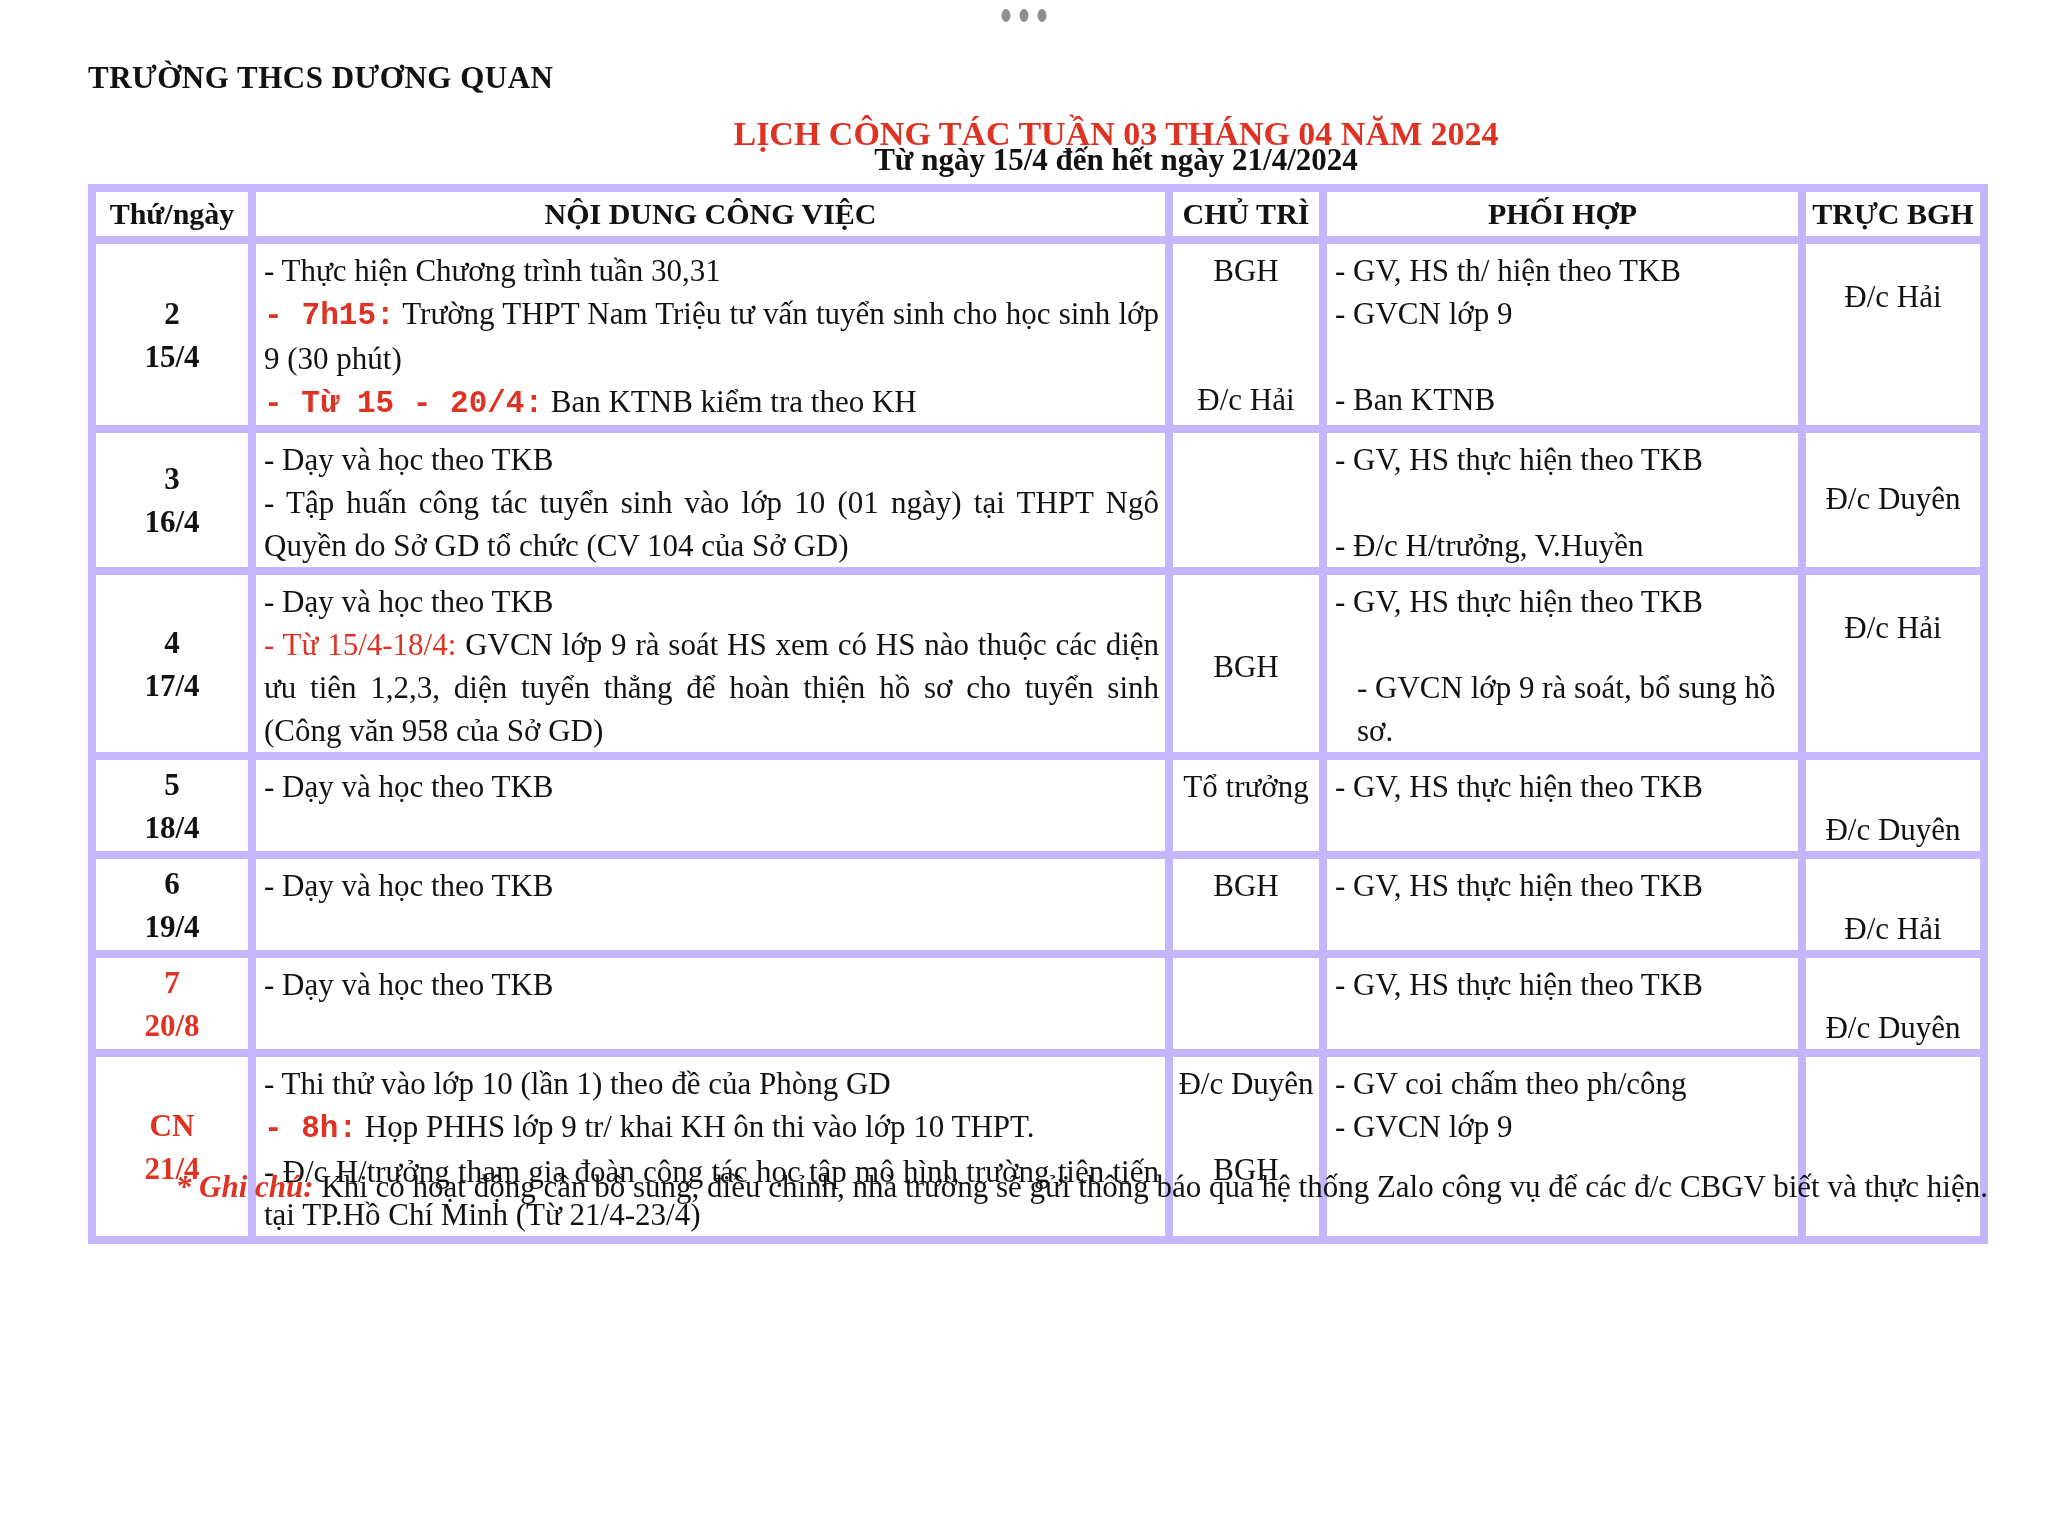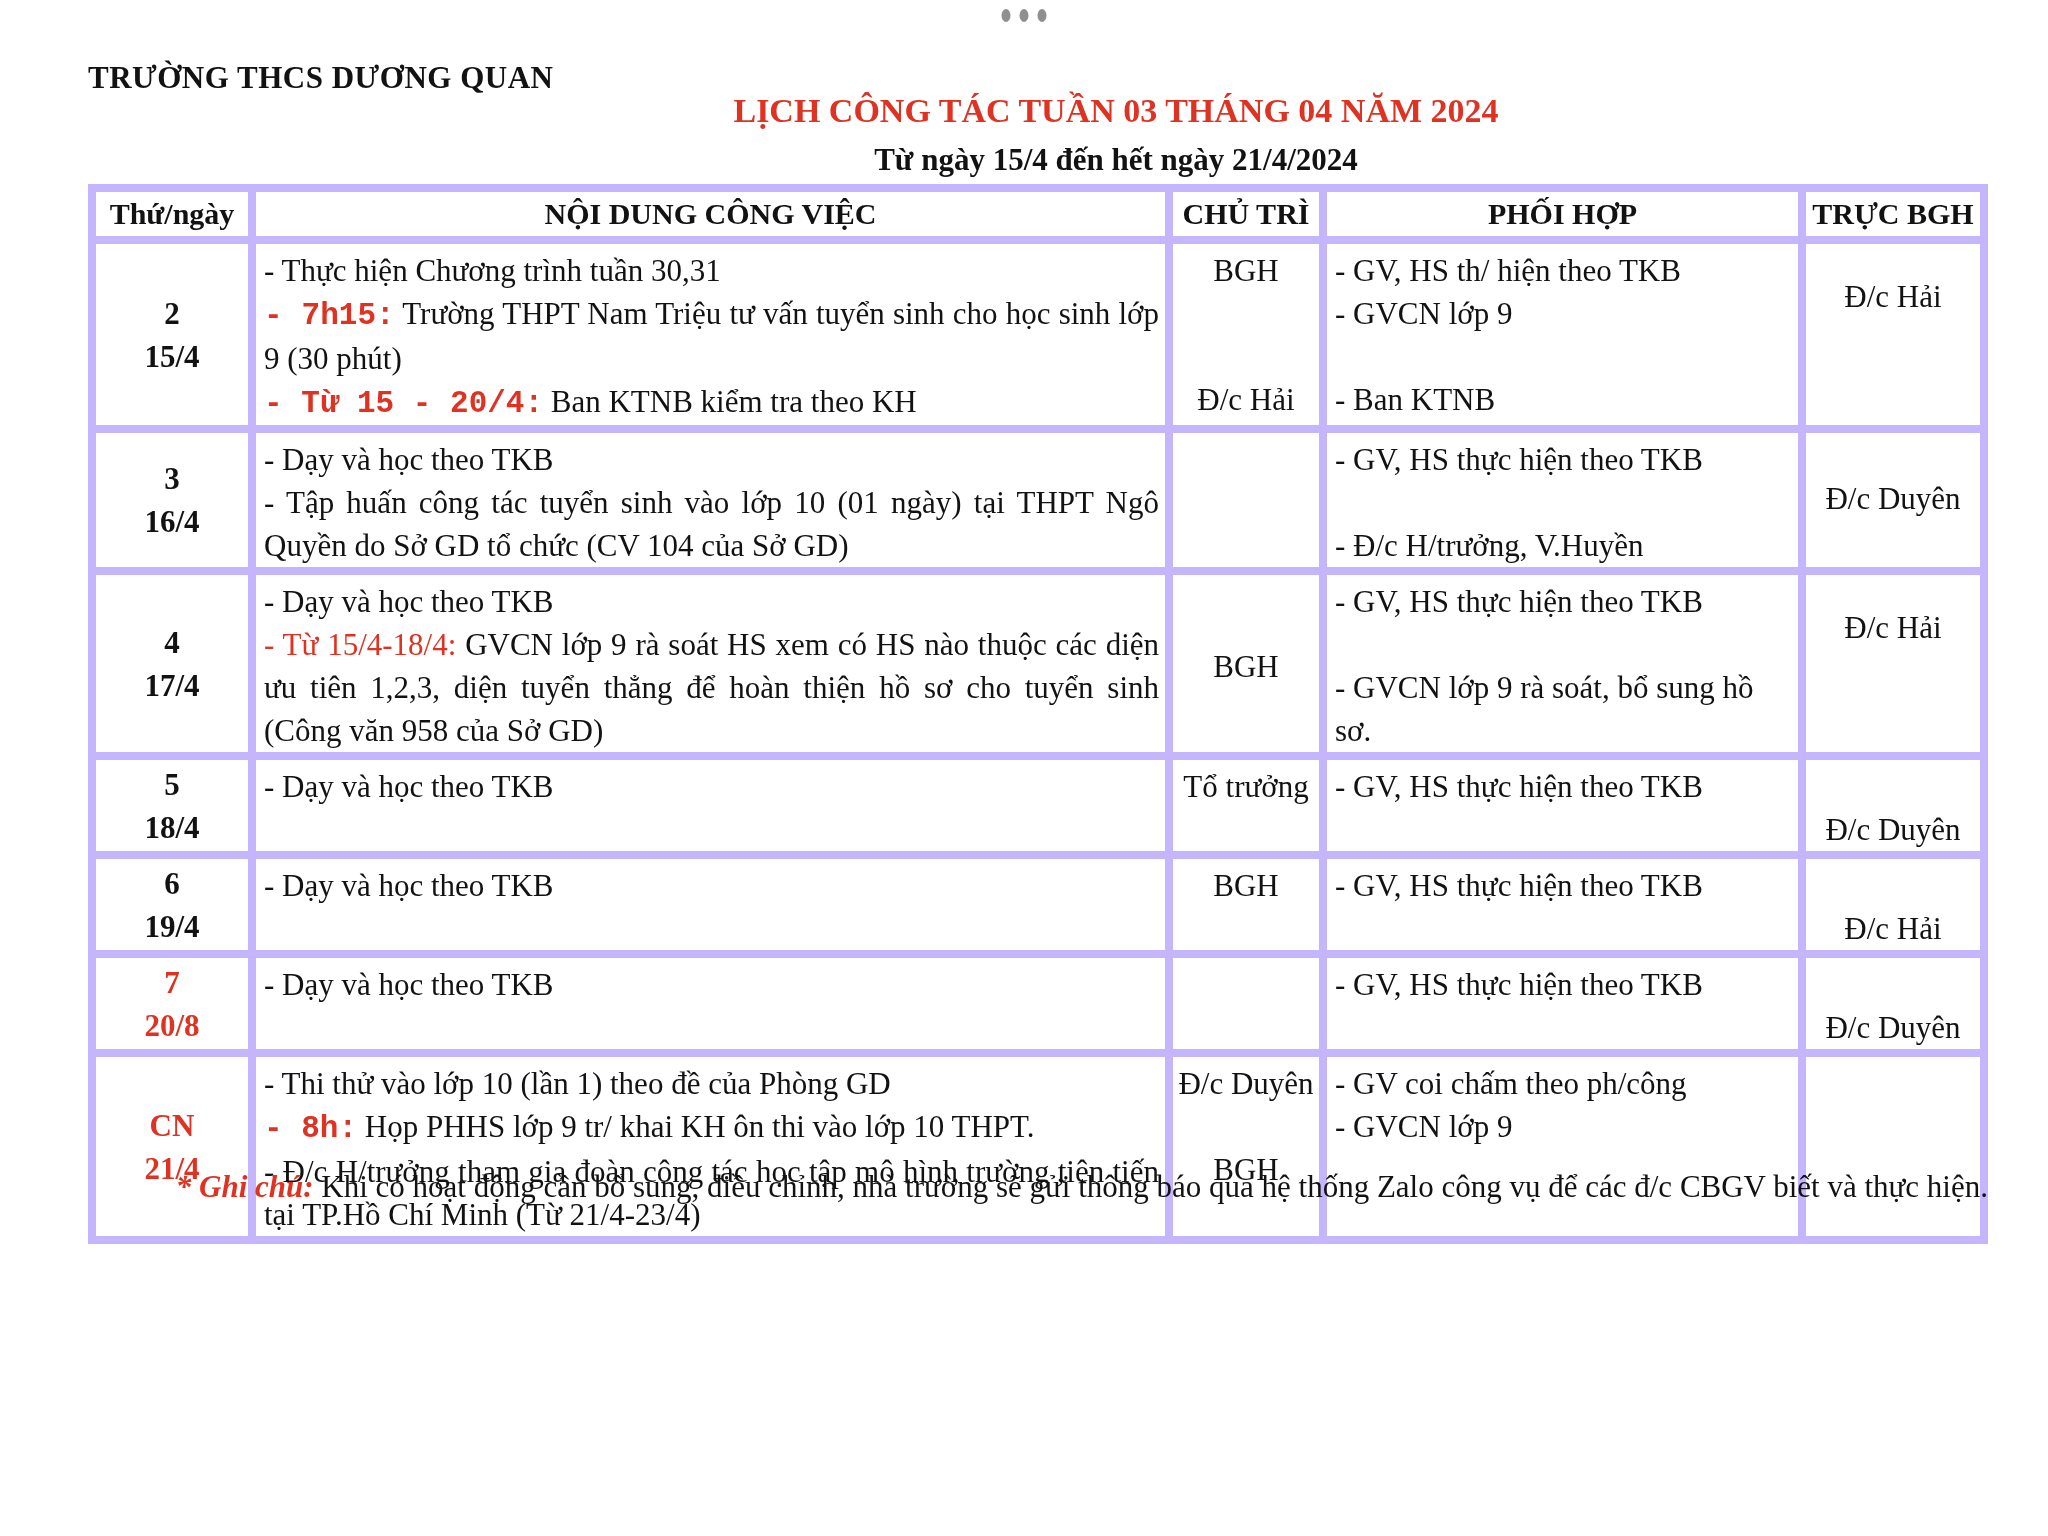--- a/index.html
+++ b/index.html
@@ -11,21 +11,21 @@
   *{box-sizing:border-box;}
   html,body{margin:0;padding:0;}
   body{
     width:2048px;height:1536px;position:relative;overflow:hidden;
     background:#ffffff;color:var(--text);
     font-family:"Liberation Serif","DejaVu Serif",serif;
   }
   .dots{position:absolute;top:9px;left:50%;transform:translateX(-50%);display:flex;gap:9px;}
   .dot{width:9px;height:13px;border-radius:50%;background:var(--dots);}
   .school{position:absolute;left:88px;top:60px;font-size:31px;font-weight:700;letter-spacing:.5px;}
-  .title{position:absolute;left:250px;width:1732px;top:92px;text-align:center;
+  .title{position:absolute;left:250px;width:1732px;top:115px;text-align:center;
          font-size:34px;font-weight:700;color:var(--red);}
   .subtitle{position:absolute;left:250px;width:1732px;top:142px;text-align:center;
             font-size:31px;font-weight:700;}
   table.sched{
     position:absolute;left:88px;top:184px;width:1892px;
     border-collapse:collapse;table-layout:fixed;
   }
   .sched th,.sched td{border:8px solid #c4b5fd;}
   .sched th{
     height:52px;padding:0 2px;font-size:30px;font-weight:700;
@@ -129,21 +129,21 @@
         </td>
         <td class="content">
           <div class="para"><span>- Dạy và học theo TKB</span></div>
           <div class="para"><span class="red">- Từ 15/4-18/4:</span><span> GVCN lớp 9 rà soát HS xem có HS nào thuộc các diện ưu tiên 1,2,3, diện tuyển thẳng để hoàn thiện hồ sơ cho tuyển sinh (Công văn 958 của Sở GD)</span></div>
         </td>
         <td class="chutri">
           <div class="para" style="margin-top: 64.5px;">BGH</div>
         </td>
         <td class="phoihop">
           <div class="para">- GV, HS thực hiện theo TKB</div>
-          <div class="para" style="margin-top: 43px;">- GVCN lớp 9 rà soát, bổ sung hồ sơ.</div>
+          <div class="para" style="margin-top: 43px; margin-left: 22px;">- GVCN lớp 9 rà soát, bổ sung hồ sơ.</div>
         </td>
         <td class="truc">
           <div class="para" style="margin-top: 25.8px;">Đ/c Hải</div>
         </td>
       </tr>
       <tr style="height: 89px;">
         <td class="day">
           <div>5</div>
           <div>18/4</div>
         </td>

